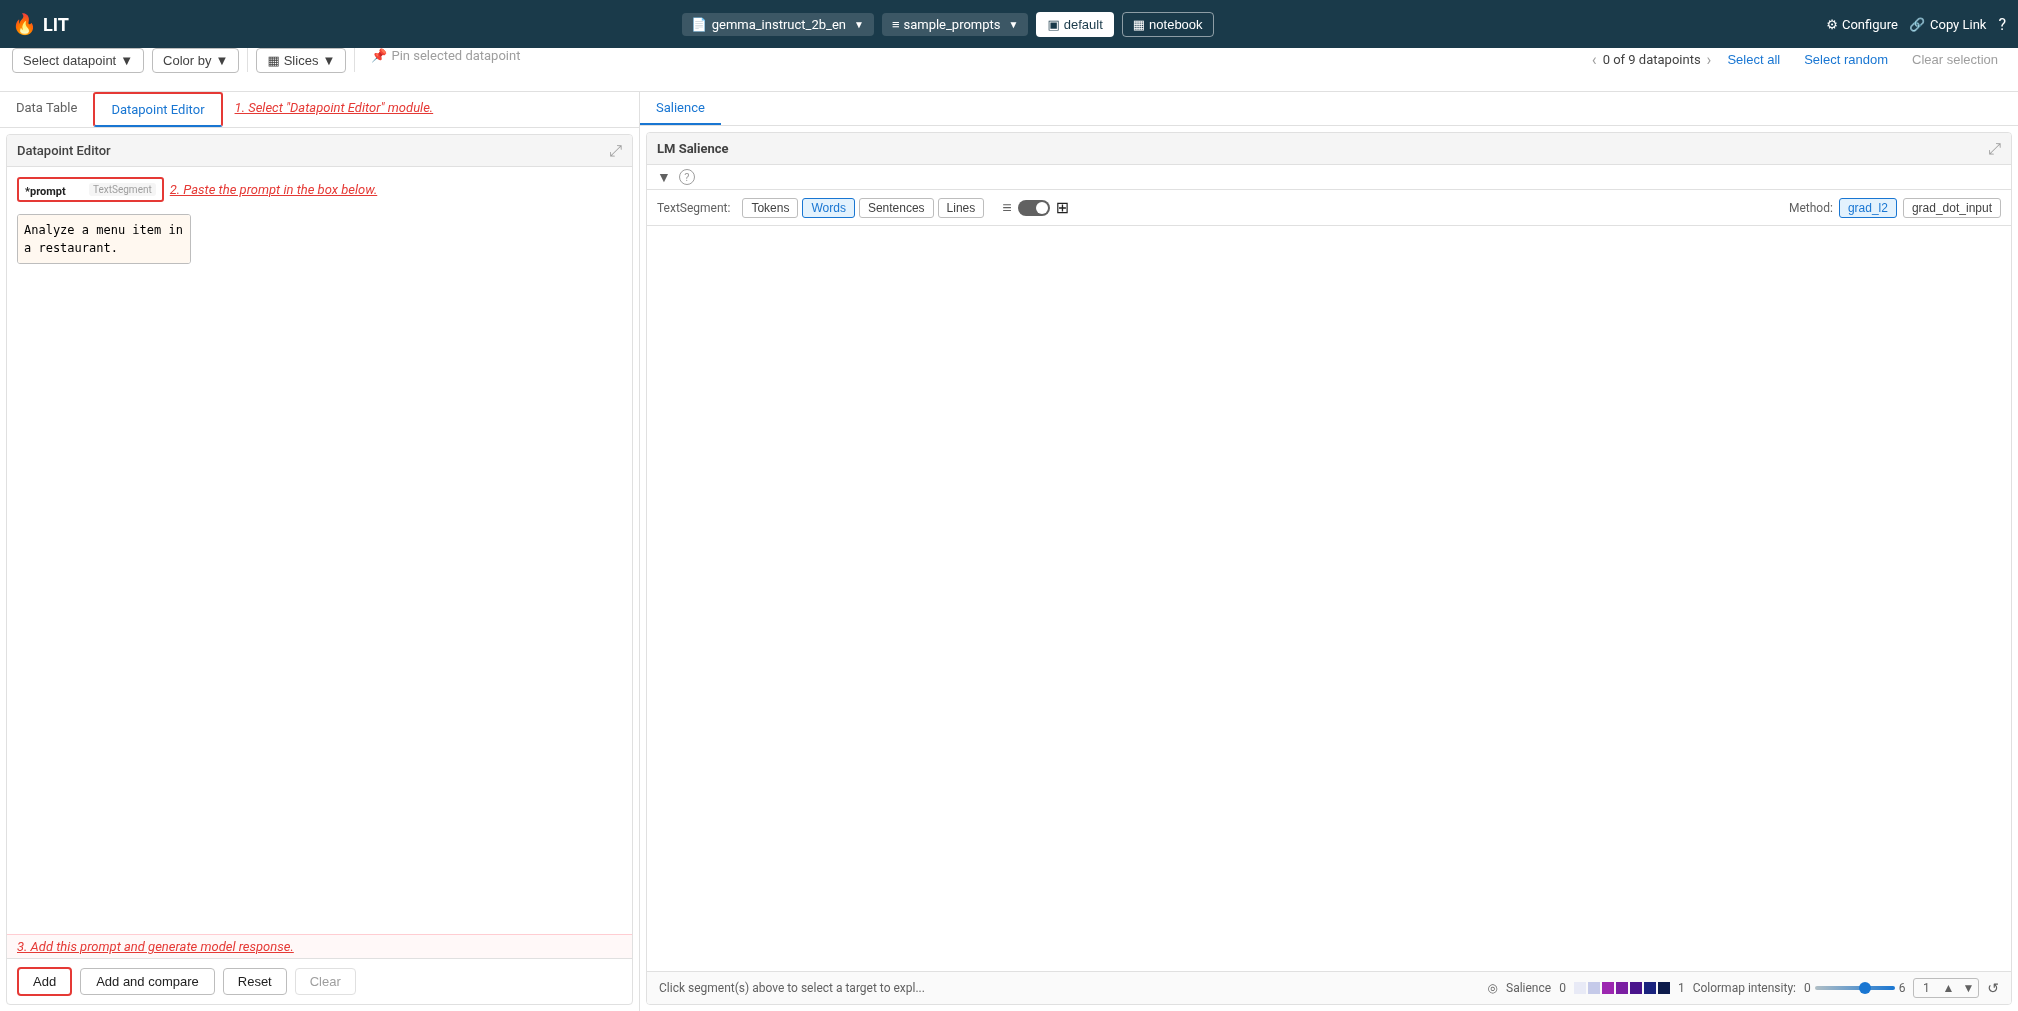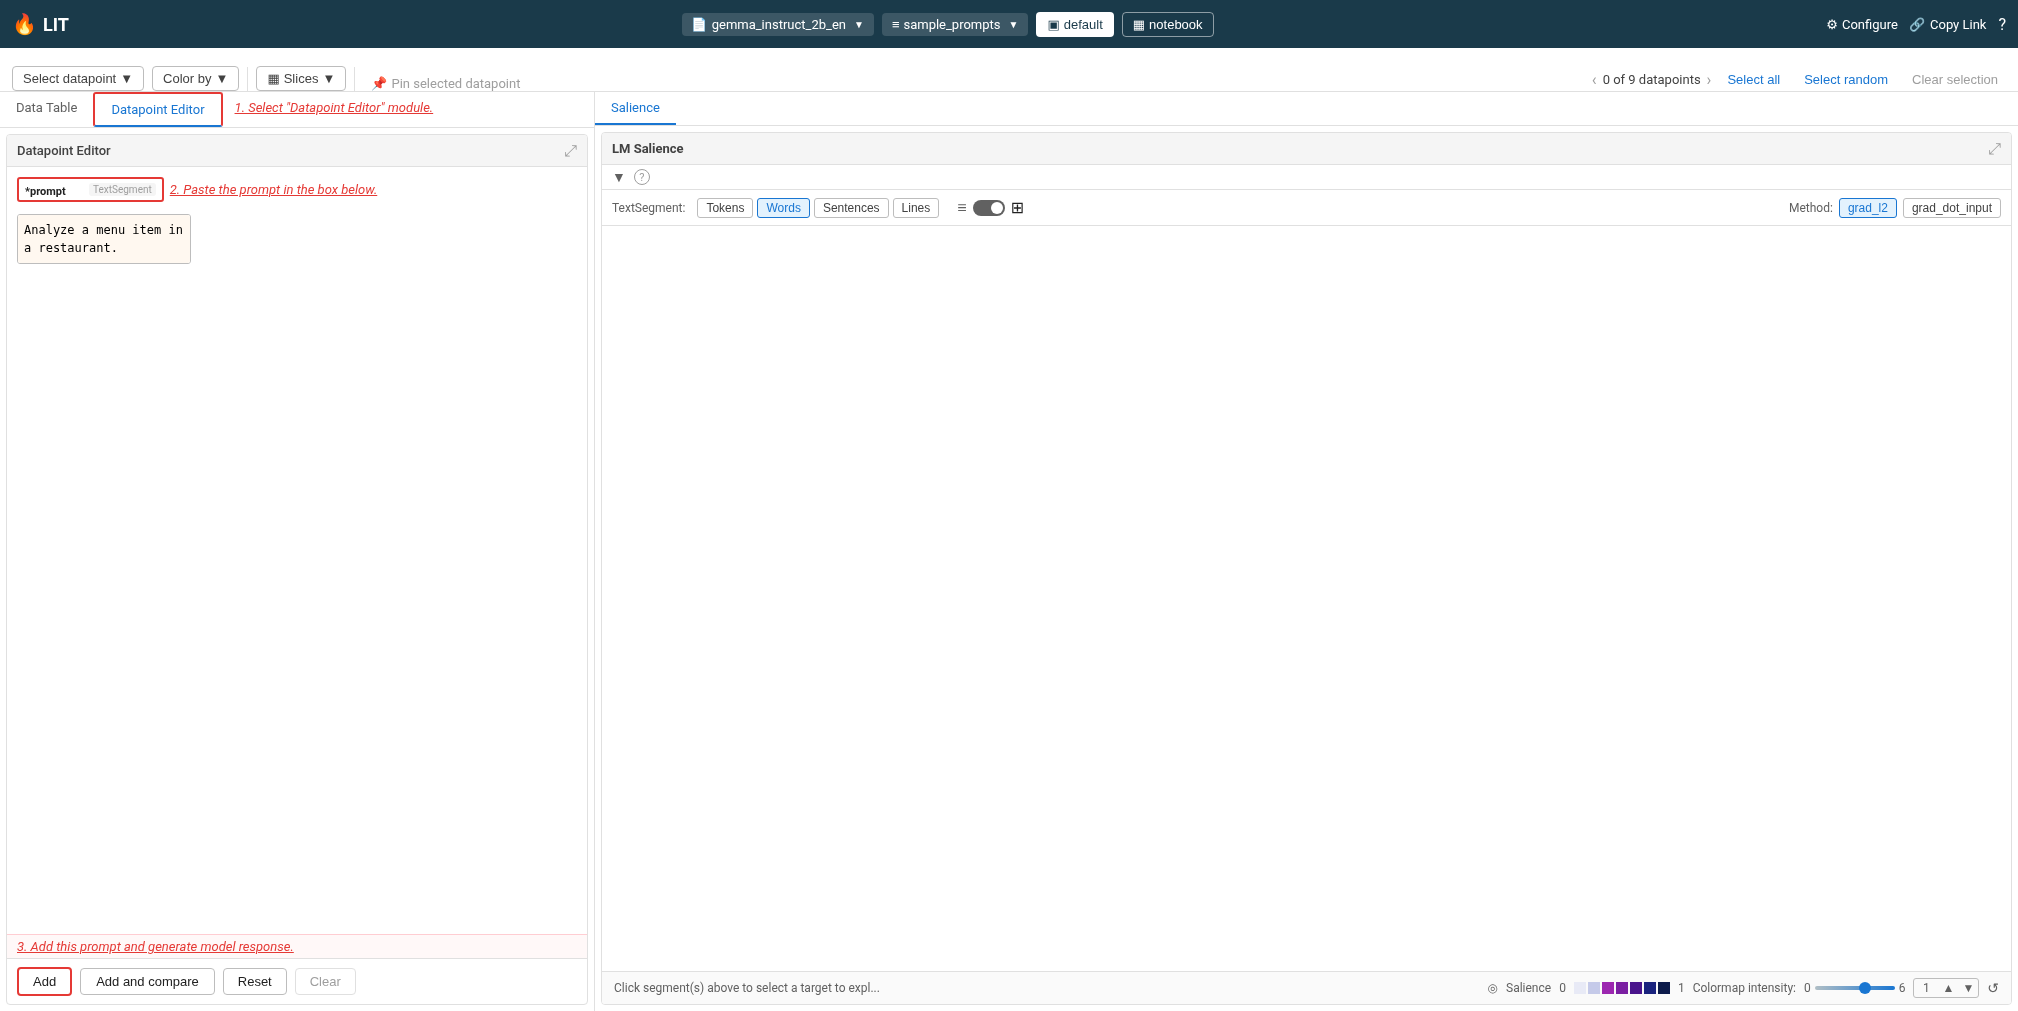--- a/index.html
+++ b/index.html
@@ -69,21 +69,21 @@
       display: flex; align-items: center; gap: 4px; color: white; font-size: 13px; cursor: pointer;
     }
     .header-right .copy-link {
       display: flex; align-items: center; gap: 4px; color: white; font-size: 13px; cursor: pointer;
     }
     .header-right .help { color: white; font-size: 16px; cursor: pointer; }
 
     
     .toolbar {
       display: flex;
-      align-items: flex-end;
+      align-items: flex-start;
       background: white;
       border-bottom: 1px solid #e0e0e0;
       height: 44px;
       padding: 0 12px;
       gap: 8px;
     }
     .toolbar-btn {
       display: flex;
       align-items: center;
       gap: 4px;
@@ -120,21 +120,21 @@
     .clear-selection-btn { color: #9e9e9e; }
 
     
     .main-layout {
       display: flex;
       height: calc(100vh - 48px - 44px);
     }
 
     
     .left-panel {
-      width: 595px;
+      width: 640px;
       display: flex;
       flex-direction: column;
       border-right: 1px solid #e0e0e0;
       background: white;
     }
 
     
     .tabs-row {
       display: flex;
       border-bottom: 1px solid #e0e0e0;

